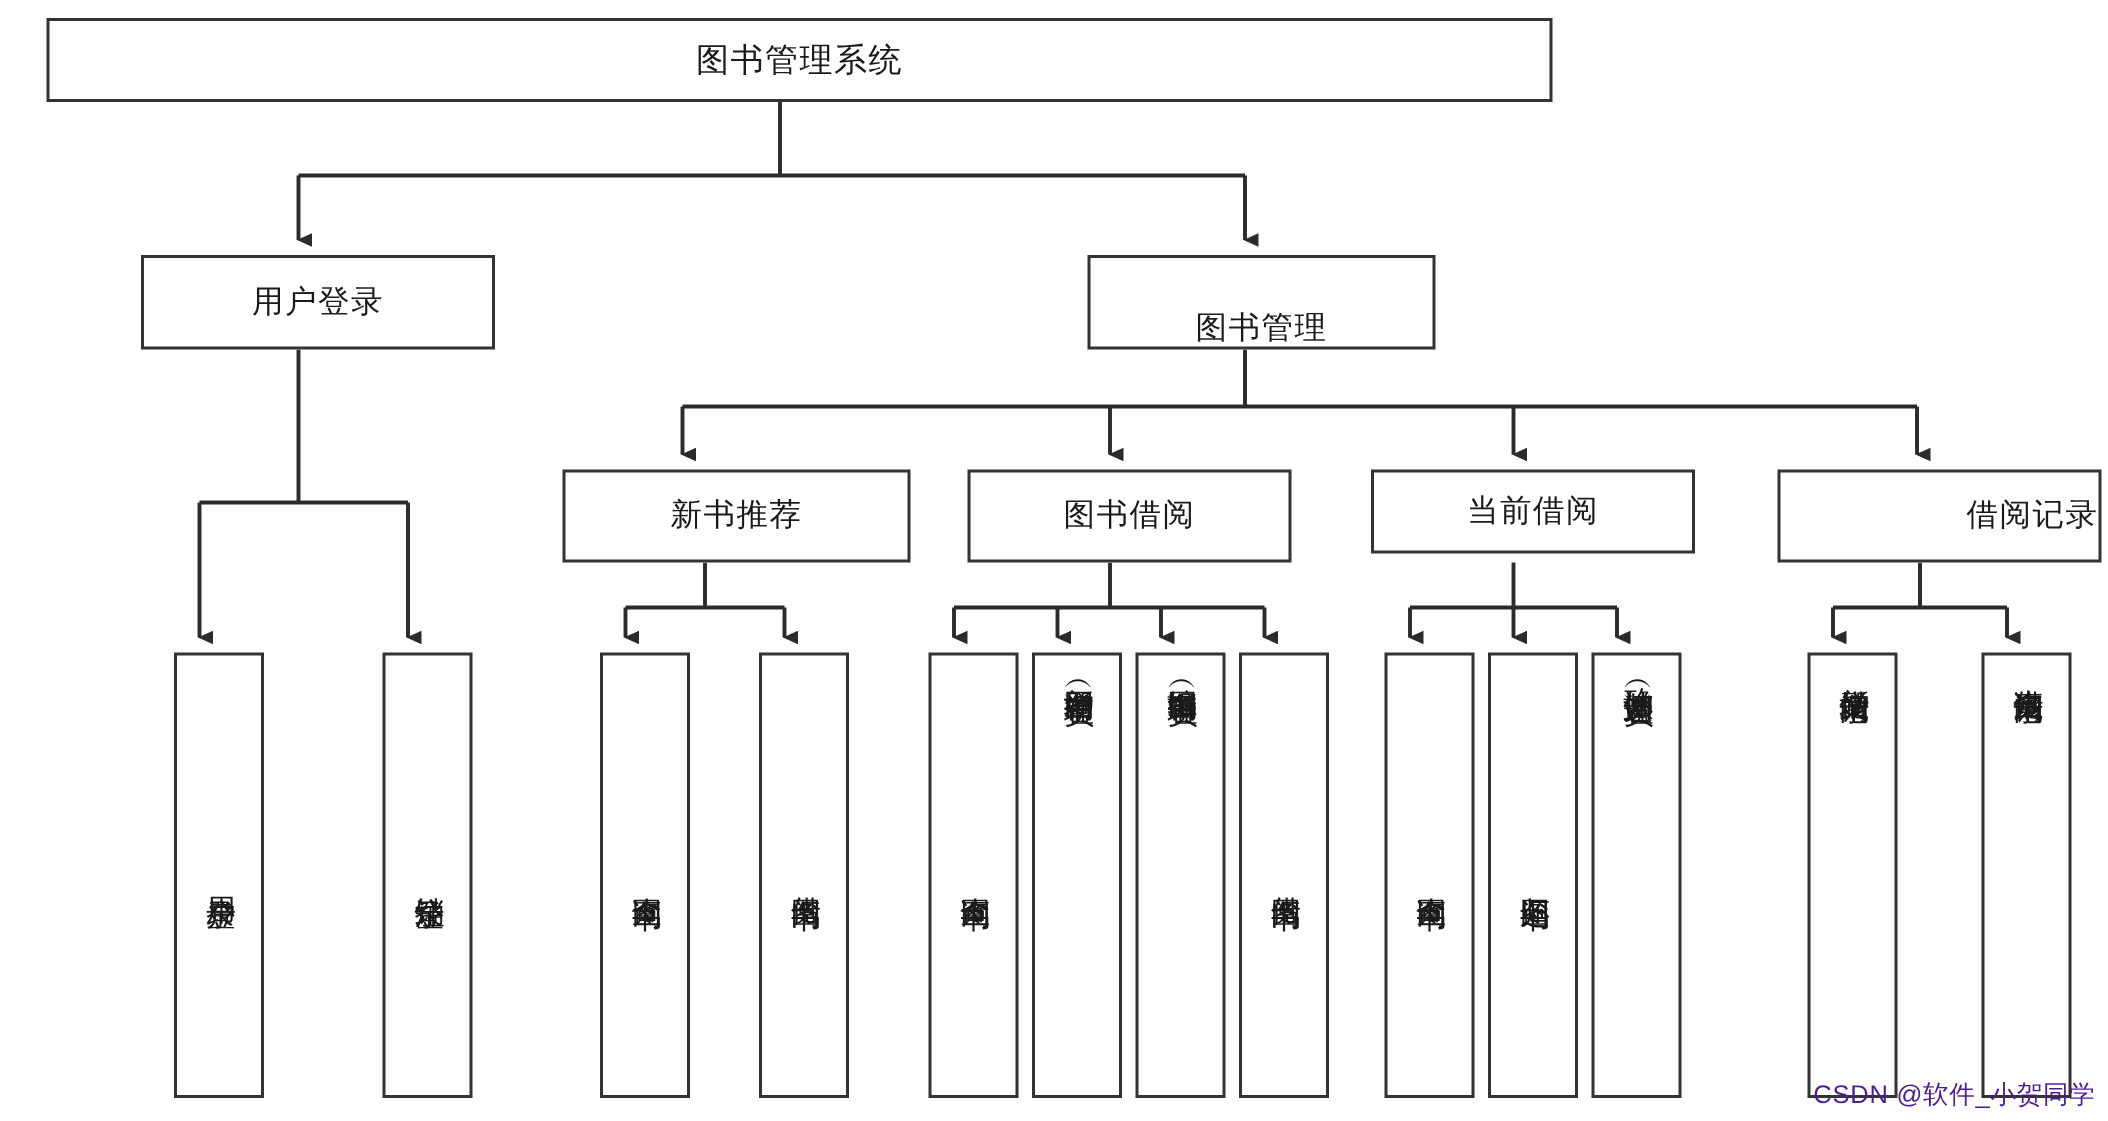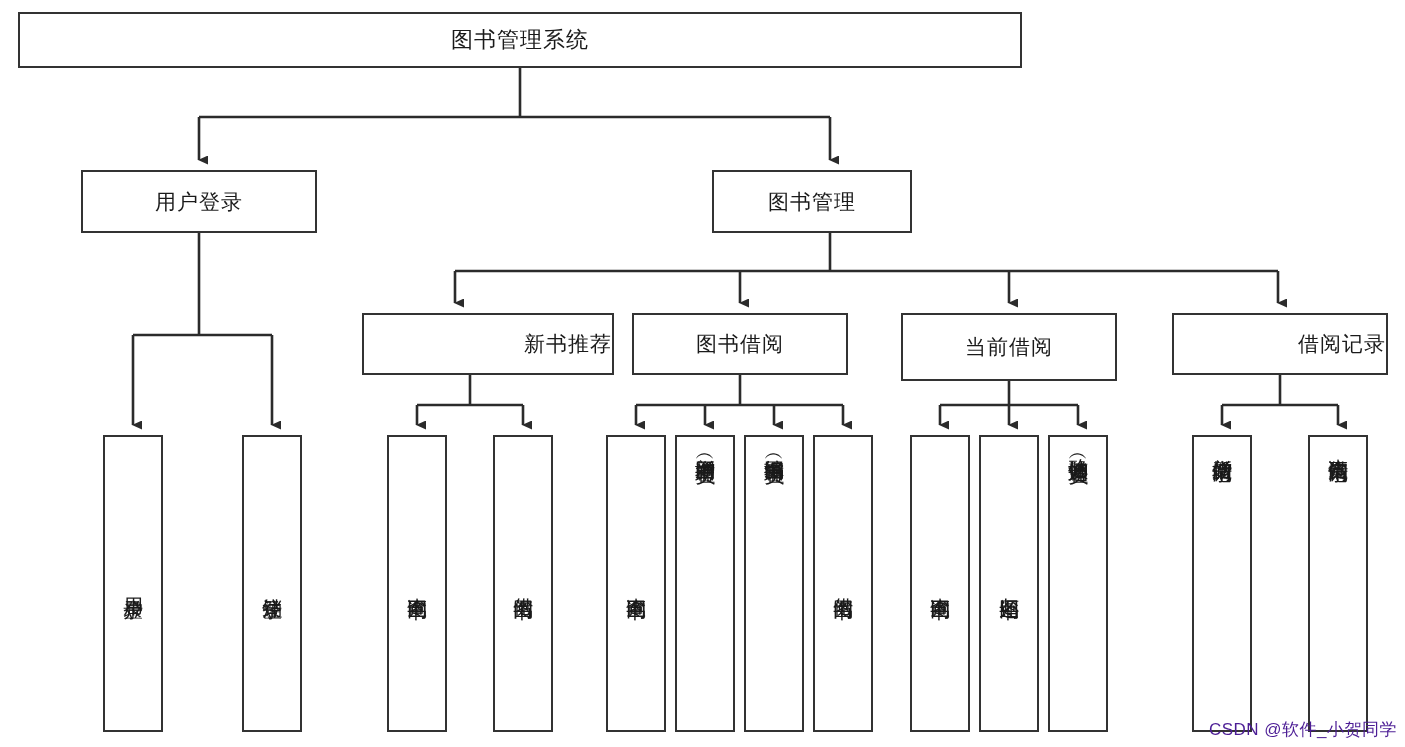--- a/index.html
+++ b/index.html
@@ -30,20 +30,21 @@
   
   .node {
     position: absolute;
     box-sizing: border-box;
     background: #ffffff;
     border: 2px solid #333333;
     display: flex;
     align-items: center;
     justify-content: center;
     color: #1a1a1a;
+    margin-left: 13px;
   }
   .node.horiz {
     font-size: 21px;
     letter-spacing: 1px;
     line-height: 1.2;
   }
   .node.root {
     font-size: 22px;
   }
   .node.leaf {
@@ -135,31 +136,31 @@
     </g>
   </svg>
 
   <div class="node horiz root" style="left:18px; top:12px; width:1004px; height:56px;">
     <span>图书管理系统</span>
   </div>
 
   <div class="node horiz" style="left:81px; top:170px; width:236px; height:63px;">
     <span>用户登录</span>
   </div>
-  <div class="node horiz" style="left:712px; top:170px; width:200px; height:63px;">
+  <div class="node horiz" style="left:712px; top:170px; width:232px; height:63px;align-items:flex-end;">
     <span>图书管理</span>
   </div>
 
-  <div class="node horiz" style="left:362px; top:313px; width:252px; height:62px;justify-content:flex-end;">
+  <div class="node horiz" style="left:362px; top:313px; width:232px; height:62px;">
     <span>新书推荐</span>
   </div>
   <div class="node horiz" style="left:632px; top:313px; width:216px; height:62px;text-align:center;">
     <span>图书借阅</span>
   </div>
-  <div class="node horiz" style="left:901px; top:313px; width:216px; height:68px;">
+  <div class="node horiz" style="left:901px; top:313px; width:216px; height:56px;">
     <span>当前借阅</span>
   </div>
   <div class="node horiz" style="left:1172px; top:313px; width:216px; height:62px;justify-content:flex-end;">
     <span>借阅记录</span>
   </div>
 
   <div class="node leaf short" style="left:103px; top:435px; width:60px; height:297px;">
     <span class="leaf-label">用户登录</span>
   </div>
   <div class="node leaf short" style="left:242px; top:435px; width:60px; height:297px;">

